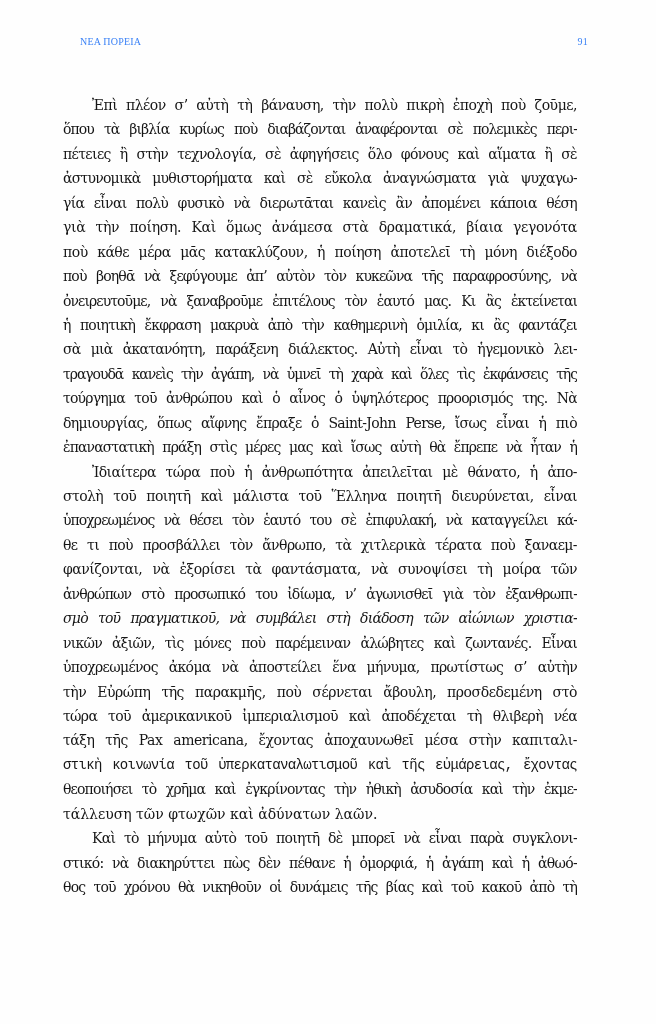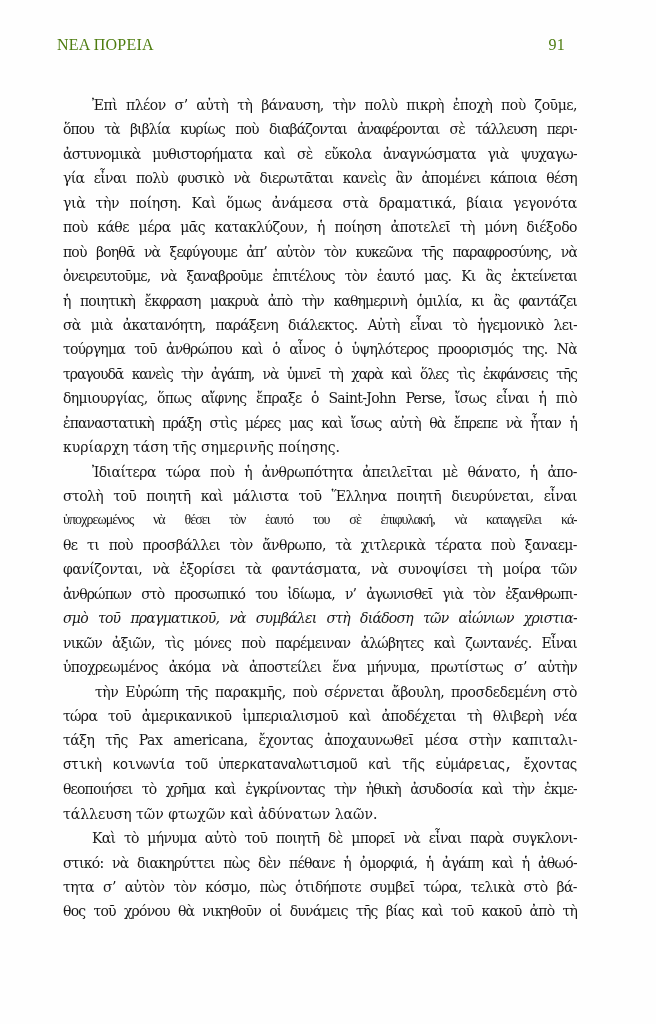--- a/index.html
+++ b/index.html
@@ -17,27 +17,27 @@
     .page {
       position: absolute;
       left: 0; top: 0;
       width: 656px;
       height: 1024px;
       background: #fefefe;
     }
     .running-head {
       position: absolute;
       top: 36px;
-      left: 57px;
+      left: 80px;
       width: 514px;
       height: 20px;
       font-family: "Liberation Serif", serif;
-      font-size: 16px;
+      font-size: 10px;
       letter-spacing: 0.2px;
-      color: #4d7c0f;
+      color: #3b82f6;
     }
     .running-head .title {
       position: absolute;
       left: 0;
       top: 0;
     }
     .running-head .page-no {
       position: absolute;
       right: 6px;
       top: 0;
@@ -73,54 +73,53 @@
 <div class="page">
   <div class="running-head">
     <span class="title">ΝΕΑ ΠΟΡΕΙΑ</span>
     <span class="page-no">91</span>
   </div>
 
   <div class="body-text">
 
     <div class="paragraph">
       <span class="line indent" style="letter-spacing: -0.48002px;">Ἐπὶ πλέον σ’ αὐτὴ τὴ βάναυση, τὴν πολὺ πικρὴ ἐποχὴ ποὺ ζοῦμε,</span>
-      <span class="line" style="letter-spacing: -0.935662px;">ὅπου τὰ βιβλία κυρίως ποὺ διαβάζονται ἀναφέρονται σὲ τάλλευση περι-</span>
+      <span class="line" style="letter-spacing: -0.935662px;">ὅπου τὰ βιβλία κυρίως ποὺ διαβάζονται ἀναφέρονται σὲ πολεμικὲς περι-</span>
+      <span class="line" style="letter-spacing: -0.612689px;">πέτειες ἢ στὴν τεχνολογία, σὲ ἀφηγήσεις ὅλο φόνους καὶ αἵματα ἢ σὲ</span>
       <span class="line" style="letter-spacing: -0.765625px;">ἀστυνομικὰ μυθιστορήματα καὶ σὲ εὔκολα ἀναγνώσματα γιὰ ψυχαγω-</span>
       <span class="line" style="letter-spacing: -0.694129px;">γία εἶναι πολὺ φυσικὸ νὰ διερωτᾶται κανεὶς ἂν ἀπομένει κάποια θέση</span>
       <span class="line" style="letter-spacing: -0.30998px;">γιὰ τὴν ποίηση. Καὶ ὅμως ἀνάμεσα στὰ δραματικά, βίαια γεγονότα</span>
       <span class="line" style="letter-spacing: -0.500977px;">ποὺ κάθε μέρα μᾶς κατακλύζουν, ἡ ποίηση ἀποτελεῖ τὴ μόνη διέξοδο</span>
       <span class="line" style="letter-spacing: -0.85601px;">ποὺ βοηθᾶ νὰ ξεφύγουμε ἀπ’ αὐτὸν τὸν κυκεῶνα τῆς παραφροσύνης, νὰ</span>
       <span class="line" style="letter-spacing: -0.919158px;">ὀνειρευτοῦμε, νὰ ξαναβροῦμε ἐπιτέλους τὸν ἑαυτό μας. Κι ἂς ἐκτείνεται</span>
       <span class="line" style="letter-spacing: -0.836754px;">ἡ ποιητικὴ ἔκφραση μακρυὰ ἀπὸ τὴν καθημερινὴ ὁμιλία, κι ἂς φαντάζει</span>
       <span class="line" style="letter-spacing: -0.723414px;">σὰ μιὰ ἀκατανόητη, παράξενη διάλεκτος. Αὐτὴ εἶναι τὸ ἡγεμονικὸ λει-</span>
+      <span class="line" style="letter-spacing: -1.04554px;">τραγουδᾶ κανεὶς τὴν ἀγάπη, νὰ ὑμνεῖ τὴ χαρὰ καὶ ὅλες τὶς ἐκφάνσεις τῆς</span>
       <span class="line" style="letter-spacing: -0.790625px;">τούργημα τοῦ ἀνθρώπου καὶ ὁ αἶνος ὁ ὑψηλότερος προορισμός της. Νὰ</span>
-      <span class="line" style="letter-spacing: -1.04554px;">τραγουδᾶ κανεὶς τὴν ἀγάπη, νὰ ὑμνεῖ τὴ χαρὰ καὶ ὅλες τὶς ἐκφάνσεις τῆς</span>
       <span class="line" style="letter-spacing: -0.637868px;">δημιουργίας, ὅπως αἴφνης ἔπραξε ὁ Saint-John Perse, ἴσως εἶναι ἡ πιὸ</span>
       <span class="line" style="letter-spacing: -0.863806px;">ἐπαναστατικὴ πράξη στὶς μέρες μας καὶ ἴσως αὐτὴ θὰ ἔπρεπε νὰ ἦταν ἡ</span>
-      <span class="line last">κυρίαρχη τάση τῆς σημερινῆς ποίησης.</span>
     </div>
 
     <div class="paragraph">
       <span class="line indent" style="letter-spacing: -0.563012px;">Ἰδιαίτερα τώρα ποὺ ἡ ἀνθρωπότητα ἀπειλεῖται μὲ θάνατο, ἡ ἀπο-</span>
       <span class="line" style="letter-spacing: -0.577404px;">στολὴ τοῦ ποιητῆ καὶ μάλιστα τοῦ Ἕλληνα ποιητῆ διευρύνεται, εἶναι</span>
-      <span class="line" style="letter-spacing: -0.942785px; font-family: Liberation Serif, serif;">ὑποχρεωμένος νὰ θέσει τὸν ἑαυτό του σὲ ἐπιφυλακή, νὰ καταγγείλει κά-</span>
+      <span class="line" style="letter-spacing: -0.942785px;">ὑποχρεωμένος νὰ θέσει τὸν ἑαυτό του σὲ ἐπιφυλακή, νὰ καταγγείλει κά-</span>
       <span class="line" style="letter-spacing: -0.575px;">θε τι ποὺ προσβάλλει τὸν ἄνθρωπο, τὰ χιτλερικὰ τέρατα ποὺ ξαναεμ-</span>
       <span class="line" style="letter-spacing: -0.510254px;">φανίζονται, νὰ ἐξορίσει τὰ φαντάσματα, νὰ συνοψίσει τὴ μοίρα τῶν</span>
       <span class="line" style="letter-spacing: -0.882812px;">ἀνθρώπων στὸ προσωπικό του ἰδίωμα, ν’ ἀγωνισθεῖ γιὰ τὸν ἐξανθρωπι-</span>
       <span class="line" style="letter-spacing: -0.733894px; font-style: italic;">σμὸ τοῦ πραγματικοῦ, νὰ συμβάλει στὴ διάδοση τῶν αἰώνιων χριστια-</span>
       <span class="line" style="letter-spacing: -0.73911px;">νικῶν ἀξιῶν, τὶς μόνες ποὺ παρέμειναν ἀλώβητες καὶ ζωντανές. Εἶναι</span>
       <span class="line" style="letter-spacing: -0.653026px;">ὑποχρεωμένος ἀκόμα νὰ ἀποστείλει ἕνα μήνυμα, πρωτίστως σ’ αὐτὴν</span>
-      <span class="line" style="letter-spacing: -0.452369px; margin-left: 32px;">τὴν Εὐρώπη τῆς παρακμῆς, ποὺ σέρνεται ἄβουλη, προσδεδεμένη στὸ</span>
+      <span class="line" style="letter-spacing: -0.452369px;">τὴν Εὐρώπη τῆς παρακμῆς, ποὺ σέρνεται ἄβουλη, προσδεδεμένη στὸ</span>
       <span class="line" style="letter-spacing: -0.645192px;">τώρα τοῦ ἀμερικανικοῦ ἰμπεριαλισμοῦ καὶ ἀποδέχεται τὴ θλιβερὴ νέα</span>
       <span class="line" style="letter-spacing: -0.475198px;">τάξη τῆς Pax americana, ἔχοντας ἀποχαυνωθεῖ μέσα στὴν καπιταλι-</span>
       <span class="line" style="letter-spacing: -0.673828px; font-family: Liberation Mono, monospace;">στικὴ κοινωνία τοῦ ὑπερκαταναλωτισμοῦ καὶ τῆς εὐμάρειας, ἔχοντας</span>
       <span class="line" style="letter-spacing: -0.851103px;">θεοποιήσει τὸ χρῆμα καὶ ἐγκρίνοντας τὴν ἠθικὴ ἀσυδοσία καὶ τὴν ἐκμε-</span>
       <span class="line last">τάλλευση τῶν φτωχῶν καὶ ἀδύνατων λαῶν.</span>
     </div>
 
     <div class="paragraph">
       <span class="line indent" style="letter-spacing: -0.707093px;">Καὶ τὸ μήνυμα αὐτὸ τοῦ ποιητῆ δὲ μπορεῖ νὰ εἶναι παρὰ συγκλονι-</span>
       <span class="line" style="letter-spacing: -0.708955px;">στικό: νὰ διακηρύττει πὼς δὲν πέθανε ἡ ὀμορφιά, ἡ ἀγάπη καὶ ἡ ἀθωό-</span>
-      <span class="line" style="letter-spacing: -0.595881px;">τητα σ’ αὐτὸν τὸν κόσμο, πὼς ὁτιδήποτε συμβεῖ τώρα, τελικὰ στὸ βά-</span>
       <span class="line" style="letter-spacing: -0.788143px;">θος τοῦ χρόνου θὰ νικηθοῦν οἱ δυνάμεις τῆς βίας καὶ τοῦ κακοῦ ἀπὸ τὴ</span>
     </div>
   </div>
 </div>
 
 </body></html>

